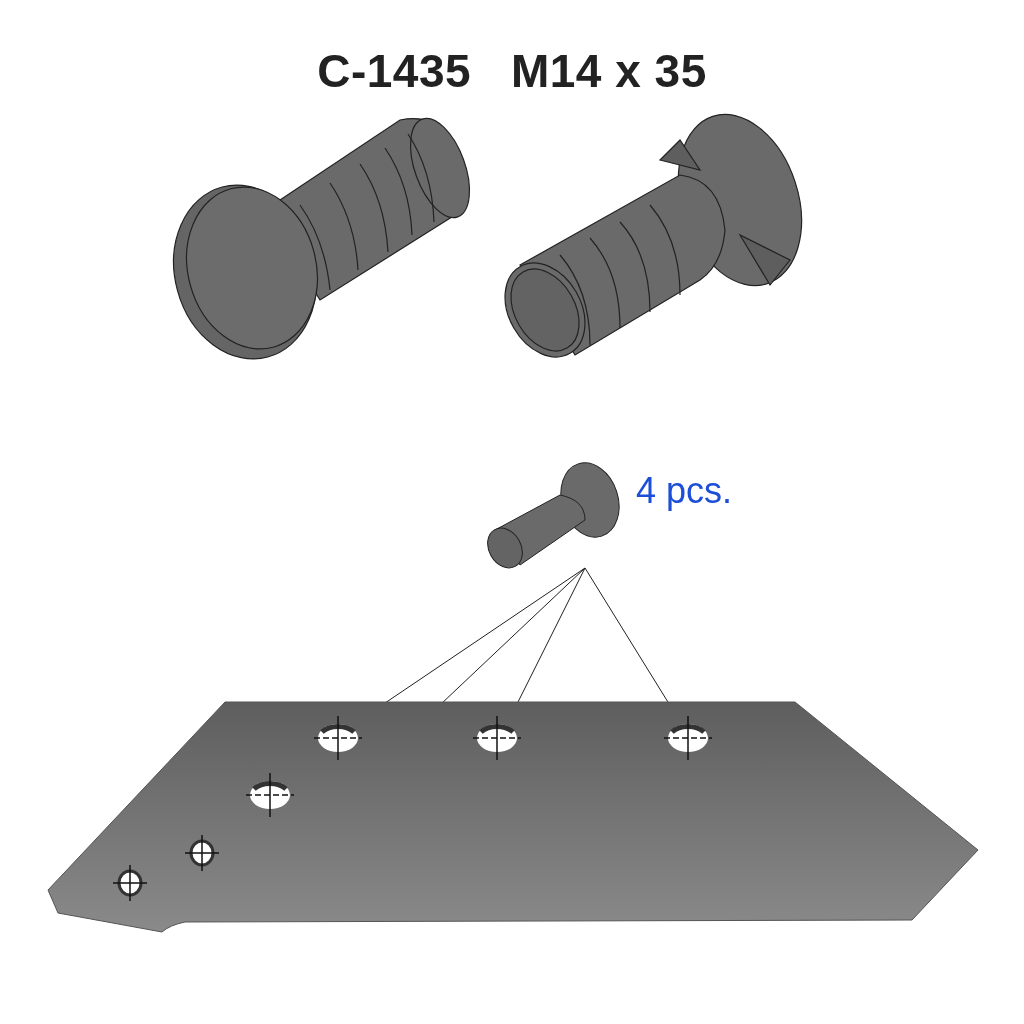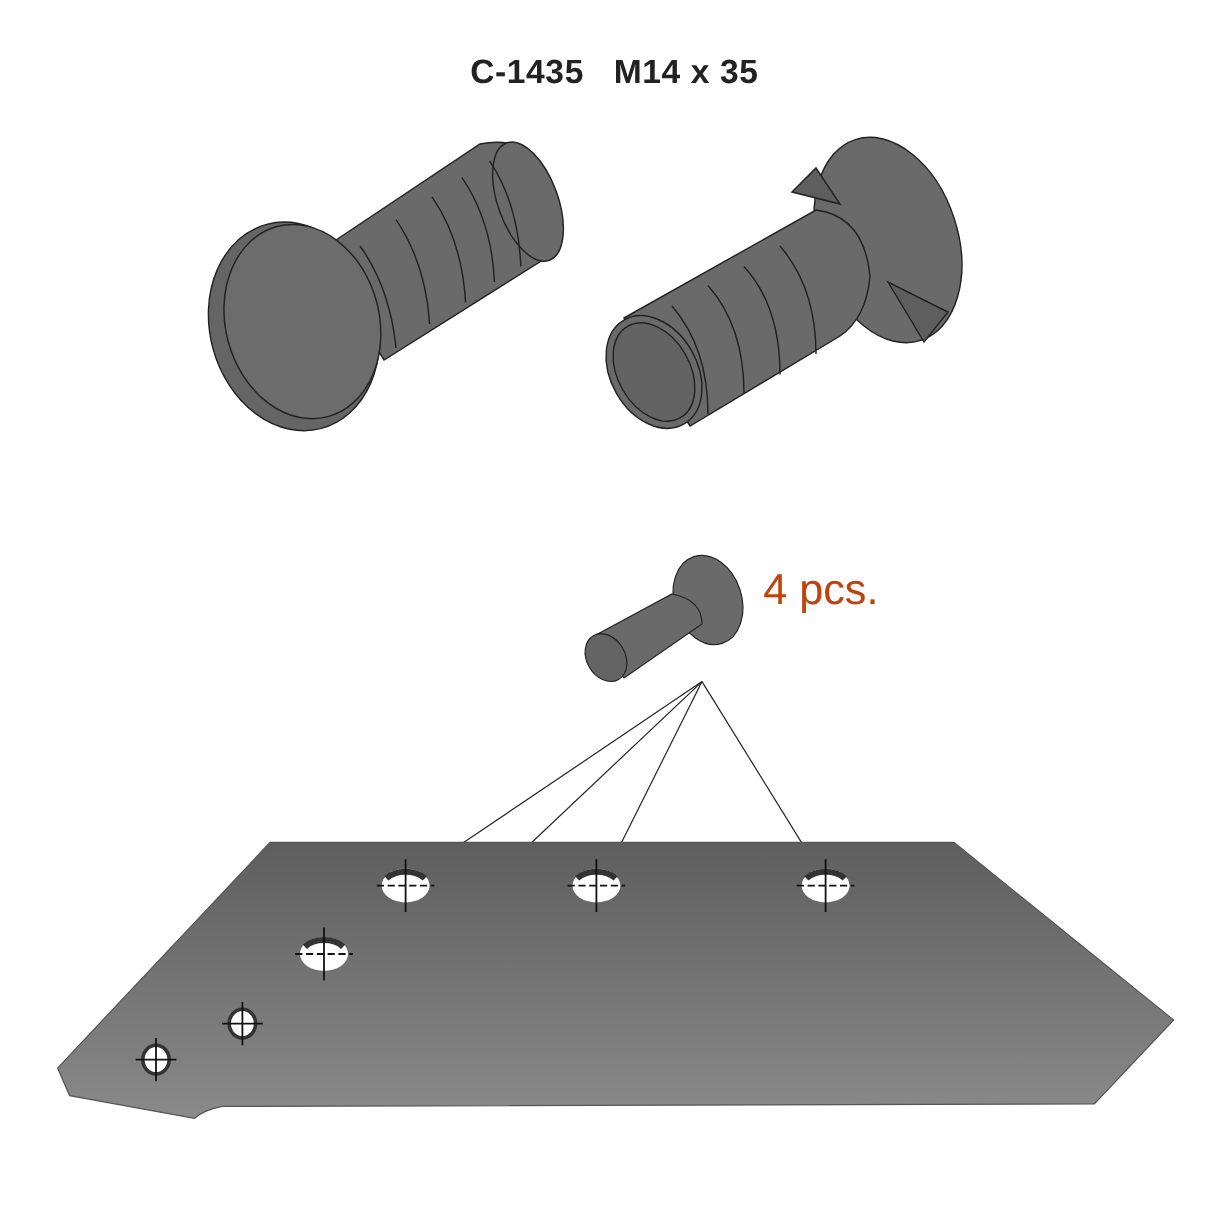--- a/index.html
+++ b/index.html
@@ -1,20 +1,20 @@
 <!DOCTYPE html>
 <html><head>
 <meta charset="utf-8">
 <style>
   html, body { margin:0; padding:0; background:#ffffff; }
   body { width:1024px; height:1024px; position:relative; overflow:hidden;
          font-family:"Liberation Sans","DejaVu Sans",sans-serif; }
   .title { position:absolute; left:0; width:1024px; top:44px; text-align:center;
-           font-size:28px; font-weight:bold; color:#222; letter-spacing:0.5px; white-space:pre; }
-  .qty { position:absolute; left:636px; top:470px; font-size:36px; color:#c2410c; }
+           font-size:46px; font-weight:bold; color:#222; letter-spacing:0.5px; white-space:pre; }
+  .qty { position:absolute; left:636px; top:470px; font-size:36px; color:#1d4ed8; }
   svg.canvas { position:absolute; left:0; top:0; }
 </style>
 </head>
 <body>
 
 <div class="title">C-1435   M14 x 35</div>
 <div class="qty">4 pcs.</div>
 
 <svg class="canvas" width="1024" height="1024" viewBox="0 0 1024 1024">
   <defs>

